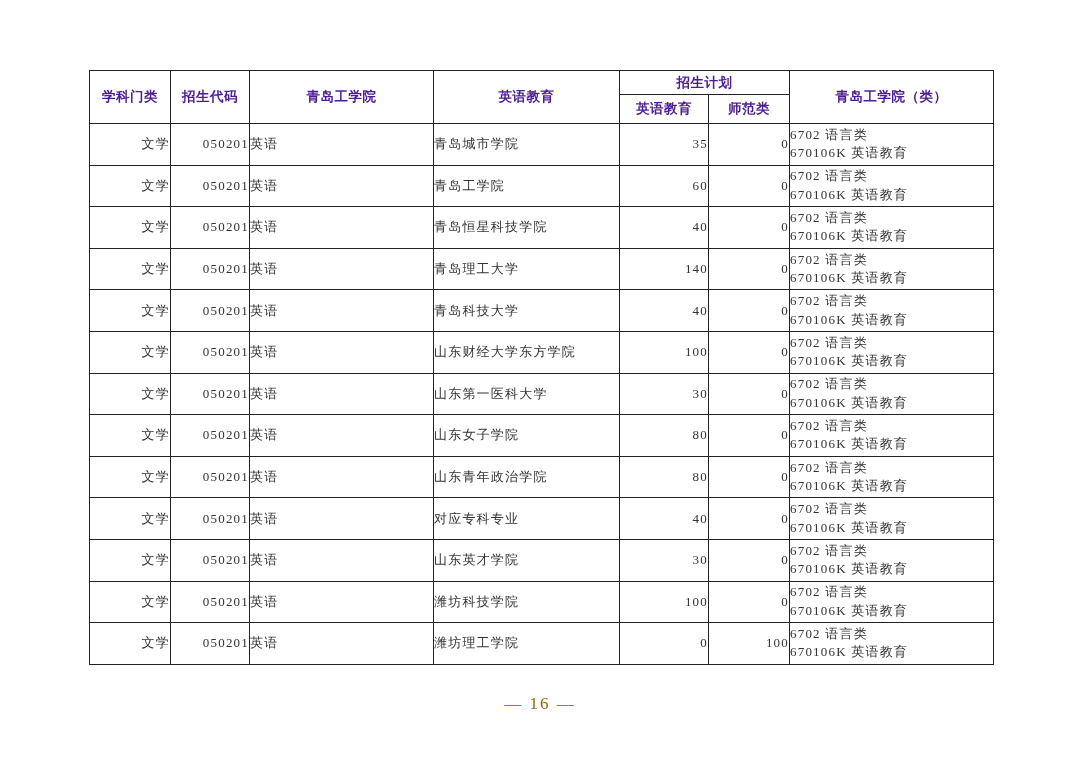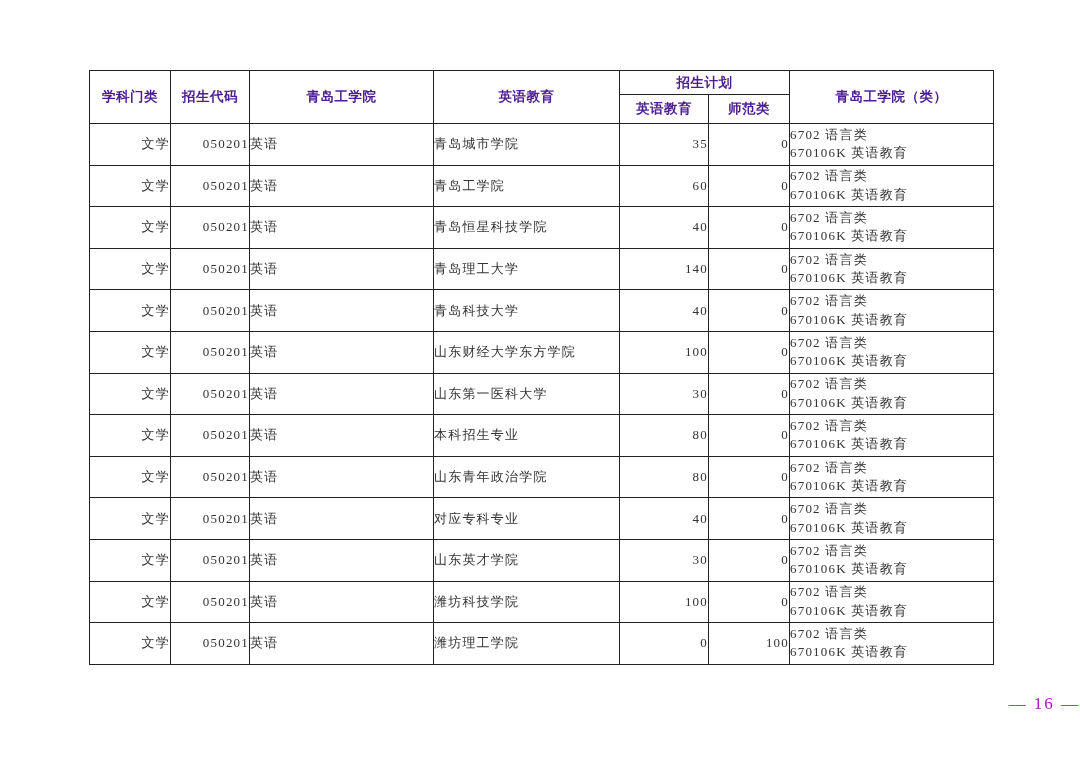--- a/index.html
+++ b/index.html
@@ -48,23 +48,23 @@
   .c-center { text-align: right; }
   .c-left { text-align: left; padding-left: 9px; }
   .corr-line {
     line-height: 18.5px;
   }
   .page-footer {
     position: absolute;
     left: 0;
     top: 694px;
     width: 100%;
-    text-align: right;
+    text-align: center;
     font-size: 17px;
-    color: #a21caf;
+    color: #a16207;
     letter-spacing: 2px;
     font-family: "Liberation Serif", "DejaVu Serif", serif;
   }
 </style>
 </head>
 <body>
 
 <table class="doc-table">
   <colgroup>
     <col style="width:81px">
@@ -171,21 +171,21 @@
         <td class="c-center">0</td>
         <td class="c-left">
           <div class="corr-line">6702 语言类</div>
           <div class="corr-line">670106K 英语教育</div>
         </td>
       </tr>
       <tr>
         <td class="c-center">文学</td>
         <td class="c-center">050201</td>
         <td class="c-left">英语</td>
-        <td class="c-left">本科招生专业</td>
+        <td class="c-left">山东女子学院</td>
         <td class="c-center">80</td>
         <td class="c-center">0</td>
         <td class="c-left">
           <div class="corr-line">6702 语言类</div>
           <div class="corr-line">670106K 英语教育</div>
         </td>
       </tr>
       <tr>
         <td class="c-center">文学</td>
         <td class="c-center">050201</td>

